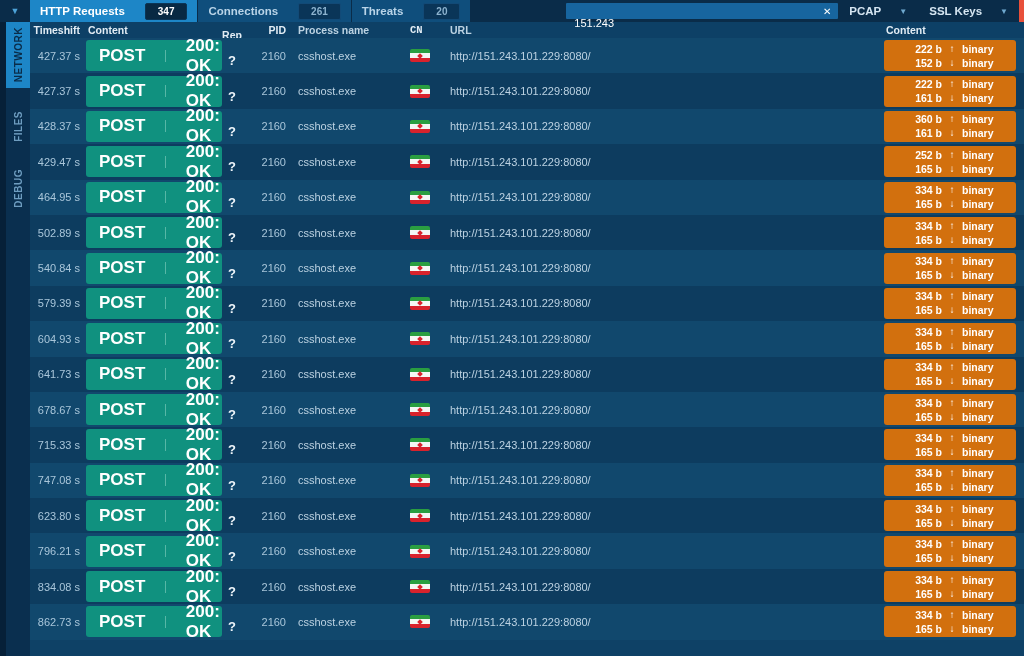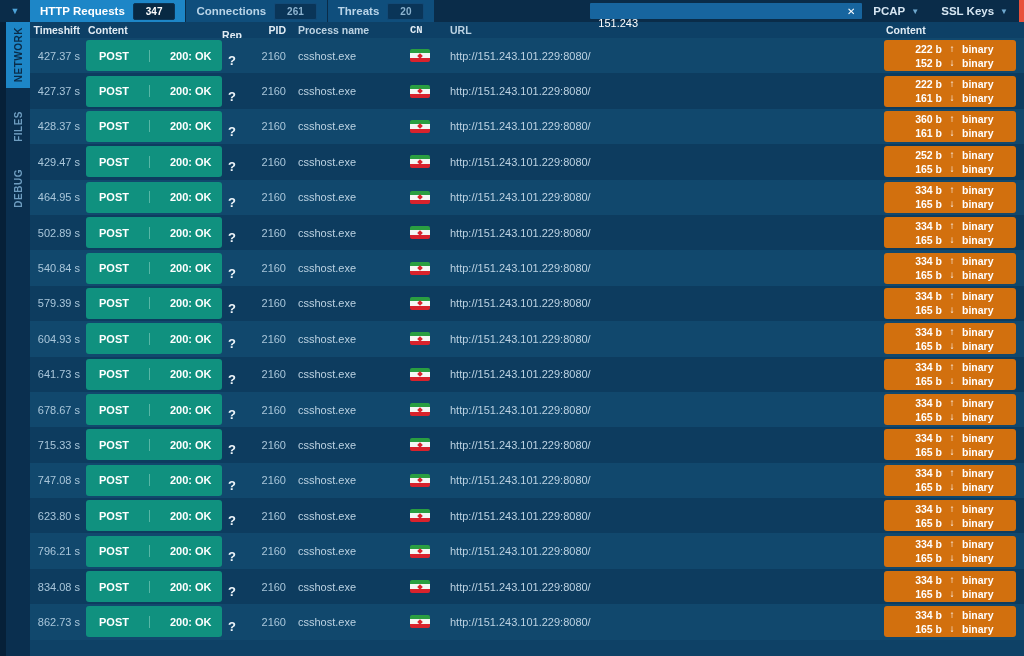--- a/index.html
+++ b/index.html
@@ -15,21 +15,21 @@
   
   .topbar {
     height:22px; background:#0a2c49;
     display:flex; align-items:stretch; position:relative;
   }
   .caret-cell {
     width:30px; display:flex; align-items:center; justify-content:center;
     color:#4da3d8; font-size:9px; cursor:pointer; flex:none;
   }
   .tab {
-    display:flex; align-items:center; gap:8px;
+    display:flex; align-items:center; gap:20px;
     padding:0 10px; margin-right:1px;
     background:#0f4e7c; color:#b9d4e8;
     font-weight:bold; font-size:11.5px; cursor:pointer; flex:none;
   }
   .tab .count {
     background:#0a3558; color:#8db3cf;
     font-size:10px; font-weight:bold;
     padding:2px 12px; border-radius:2px; min-width:26px; text-align:center;
     border:1px solid #124a77;
   }
@@ -44,21 +44,21 @@
   .search-wrap input {
     flex:1; background:transparent; border:none; outline:none;
     color:#ffffff; font-size:11px; padding:0 8px;
     font-family:"Liberation Sans", sans-serif;
     margin-top:24px;
   }
   .search-clear {
     color:#ffffff; font-size:10px; padding:0 7px; cursor:pointer; flex:none;
   }
   .dd {
-    display:flex; align-items:center; gap:6px;
+    display:flex; align-items:center; gap:18px;
     padding:0 11px; color:#d6e6f2; font-weight:bold; font-size:11.5px;
     cursor:pointer; flex:none;
   }
   .dd .dd-caret { color:#6fa9cf; font-size:8px; }
   .edge-accent { width:5px; background:#e8503a; flex:none; }
 
   
   .content { display:flex; height:634px; }
 
   .sidebar {
@@ -105,21 +105,21 @@
   .row {
     height:35.4px; display:flex; align-items:center;
     color:#a9c6da; cursor:pointer; flex:none;
   }
   .row.odd  { background:#11486d; }
   .row.even { background:#0d3c5f; }
 
   .badge-headers {
     height:31px; background:#10917f; border-radius:3px;
     display:flex; align-items:center; gap:20px; padding-left:13px;
-    color:#ffffff; font-weight:bold; font-size:11px;
+    color:#ffffff; font-weight:bold; font-size:17px;
   }
   .hdr-sep { width:1px; height:12px; background:#57b7a6; }
 
   .col-rep .rep-q { color:#eef5fa; font-weight:bold; font-size:13px; }
   .col-process, .col-url { color:#bcd2e2; }
   .col-url { white-space:nowrap; overflow:hidden; text-overflow:ellipsis; }
 
   .flag {
     width:20px; height:13px; border-radius:2px; position:relative;
     background:linear-gradient(to bottom, #2a9e41 0 33%, #f4f7f4 33% 67%, #d8222c 67% 100%);

